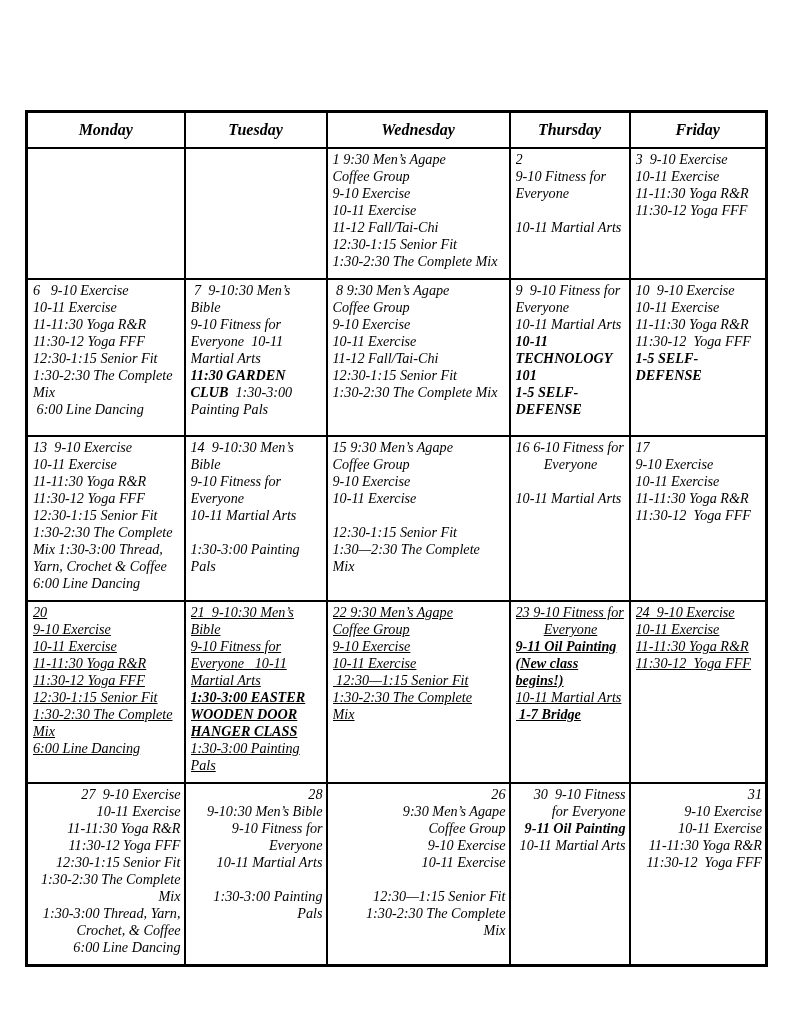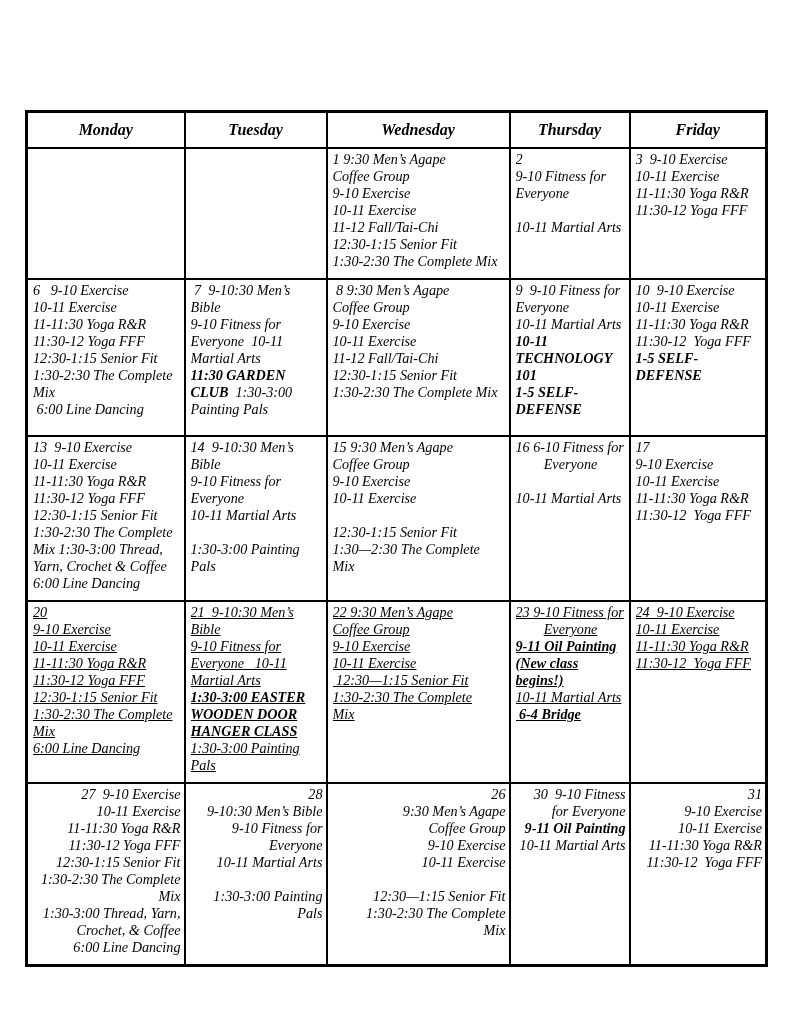--- a/index.html
+++ b/index.html
@@ -199,21 +199,21 @@
             <div class="line"><span>1:30-2:30 The Complete</span></div>
             <div class="line"><span>Mix</span></div>
           </td>
           <td>
             <div class="line"><span>23 9-10 Fitness for</span></div>
             <div class="line center"><span>Everyone</span></div>
             <div class="line"><span class="bold">9-11 Oil Painting</span></div>
             <div class="line"><span class="bold">(New class</span></div>
             <div class="line"><span class="bold">begins!)</span></div>
             <div class="line"><span>10-11 Martial Arts</span></div>
-            <div class="line"><span class="bold"> 6-4 Bridge</span></div>
+            <div class="line"><span class="bold"> 1-7 Bridge</span></div>
           </td>
           <td>
             <div class="line"><span>24  9-10 Exercise</span></div>
             <div class="line"><span>10-11 Exercise</span></div>
             <div class="line"><span>11-11:30 Yoga R&amp;R</span></div>
             <div class="line"><span>11:30-12  Yoga FFF</span></div>
           </td>
         </tr>
         <tr style="height: 169px; text-align: right;">
           <td>

